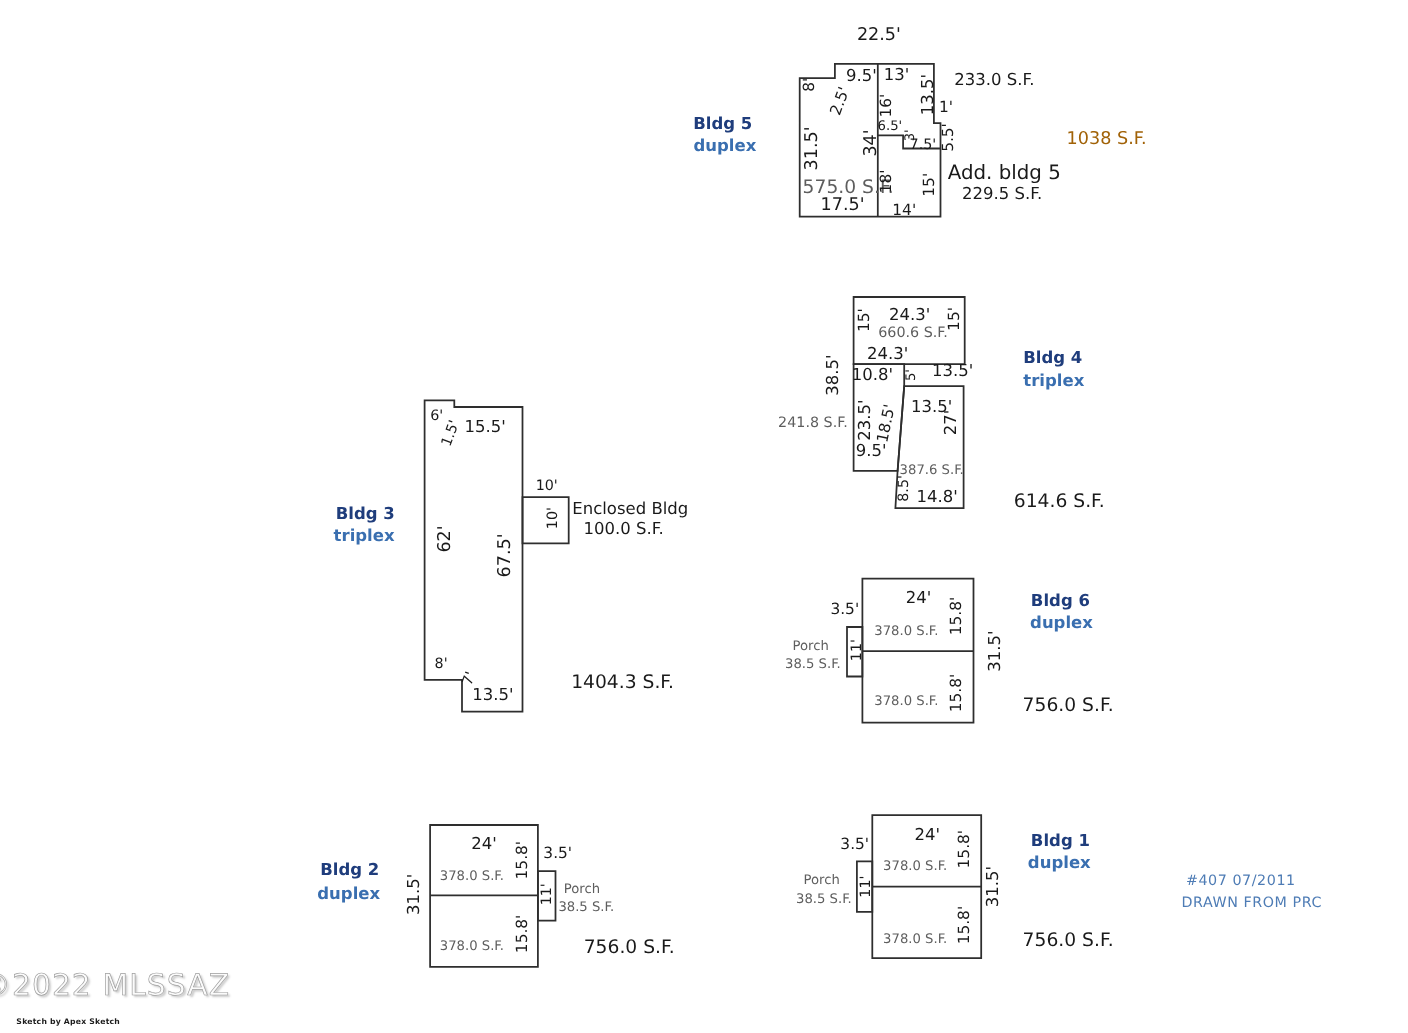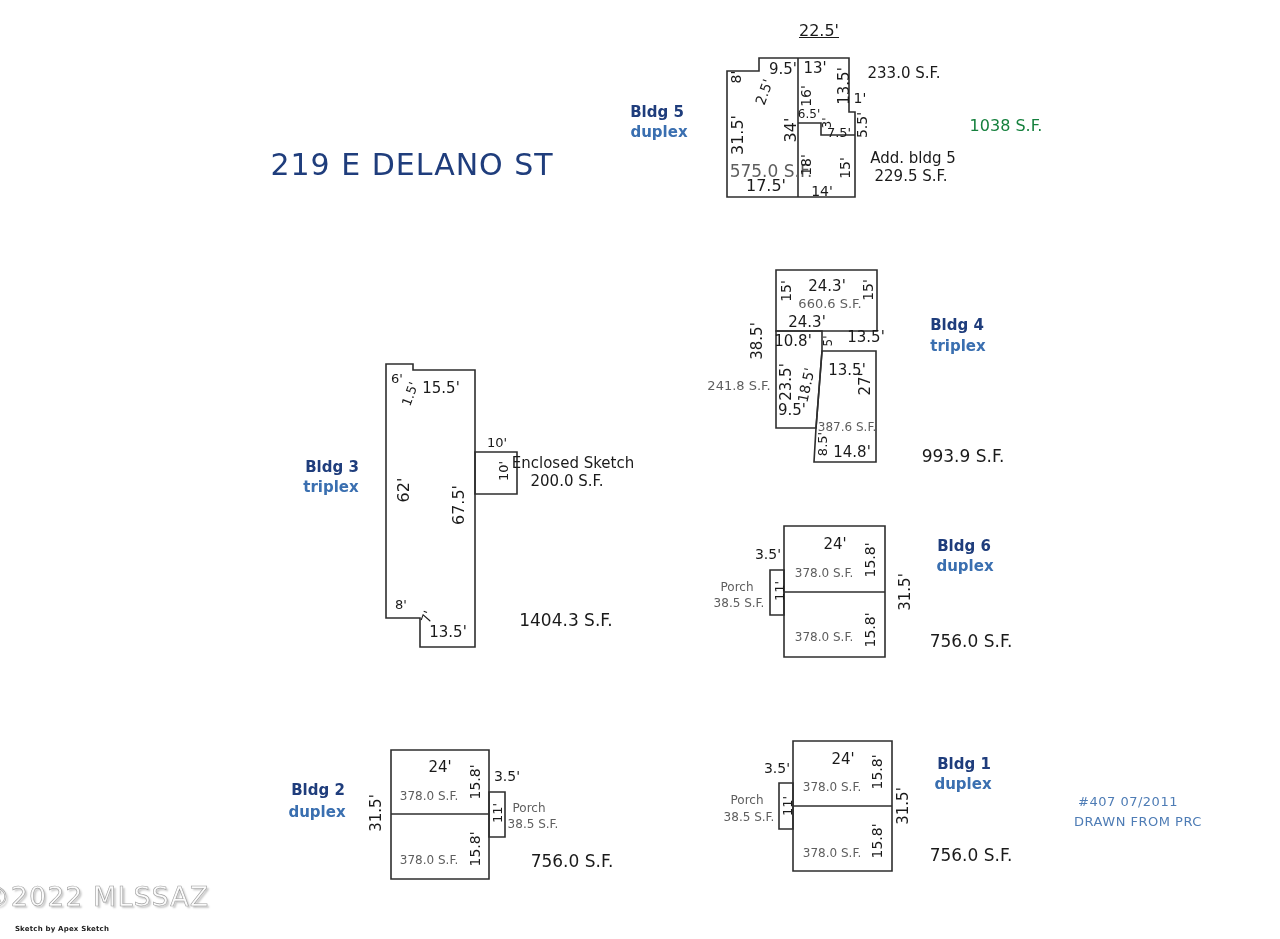--- a/index.html
+++ b/index.html
@@ -41,21 +41,21 @@
   .bname { color: #1f3d7c; }
   .btype { color: #3a6fb0; }
 
   .btotal {
     position: absolute;
     transform: translate(-50%, -50%);
     white-space: nowrap;
     color: #1a1a1a;
     font-size: 17px;
   }
-  .btotal.blue { color: #15803d; font-size: 16px; }
+  .btotal.blue { color: #a16207; font-size: 16px; }
 
   .note {
     position: absolute;
     transform: translate(-50%, -50%);
     white-space: nowrap;
     color: #4e7cb5;
     font-size: 13px;
     letter-spacing: 0.5px;
   }
   .watermark {
@@ -95,29 +95,28 @@
       <line x1="784" y1="592" x2="885" y2="592" fill="none" stroke="#2e2e2e" stroke-width="1.6"></line>
       <polygon points="770,570 784,570 784,615 770,615" fill="none" stroke="#2e2e2e" stroke-width="1.6"></polygon>
       <polygon points="391,750 489,750 489,879 391,879" fill="none" stroke="#2e2e2e" stroke-width="1.6"></polygon>
       <line x1="391" y1="814" x2="489" y2="814" fill="none" stroke="#2e2e2e" stroke-width="1.6"></line>
       <polygon points="489,792 505,792 505,837 489,837" fill="none" stroke="#2e2e2e" stroke-width="1.6"></polygon>
       <polygon points="793,741 892,741 892,871 793,871" fill="none" stroke="#2e2e2e" stroke-width="1.6"></polygon>
       <line x1="793" y1="806" x2="892" y2="806" fill="none" stroke="#2e2e2e" stroke-width="1.6"></line>
       <polygon points="779,783 793,783 793,829 779,829" fill="none" stroke="#2e2e2e" stroke-width="1.6"></polygon>
     </svg>
 
-  <div class="title" style="left: 412px; top: 164px;">219 E DELANO ST</div>
 
   <span class="bname" style="left: 657px; top: 112px;">Bldg 5</span>
   <span class="btype" style="left: 659px; top: 132px;">duplex</span>
   <span class="btotal blue" style="left: 1006px; top: 125px;">1038 S.F.</span>
 
   <span class="bname" style="left: 957px; top: 325px;">Bldg 4</span>
   <span class="btype" style="left: 958px; top: 346px;">triplex</span>
-  <span class="btotal" style="left: 963px; top: 456px;">993.9 S.F.</span>
+  <span class="btotal" style="left: 963px; top: 456px;">614.6 S.F.</span>
 
   <span class="bname" style="left: 332px; top: 467px;">Bldg 3</span>
   <span class="btype" style="left: 331px; top: 487px;">triplex</span>
   <span class="btotal" style="left: 566px; top: 620px;">1404.3 S.F.</span>
 
   <span class="bname" style="left: 964px; top: 546px;">Bldg 6</span>
   <span class="btype" style="left: 965px; top: 566px;">duplex</span>
   <span class="btotal" style="left: 971px; top: 641px;">756.0 S.F.</span>
 
   <span class="bname" style="left: 318px; top: 790px;">Bldg 2</span>
@@ -128,41 +127,41 @@
   <span class="btype" style="left: 963px; top: 784px;">duplex</span>
   <span class="btotal" style="left: 971px; top: 855px;">756.0 S.F.</span>
 
   <div class="note" style="left: 1128px; top: 801px;">#407 07/2011</div>
   <div class="note" style="left: 1138px; top: 821px;">DRAWN FROM PRC</div>
 
   <div class="watermark" style="left: 96px; top: 896px;">©2022 MLSSAZ</div>
   <div class="credit" style="left: 62px; top: 929px;">Sketch by Apex Sketch</div>
 
   <div id="dims-layer">
-      <span class="lbl" style="left: 819px; top: 31px; font-size: 16px; transform: translate(-50%, -50%); text-decoration: underline;">22.5'</span>
+      <span class="lbl" style="left: 799px; top: 31px; font-size: 16px; transform: translate(-50%, -50%);">22.5'</span>
       <span class="lbl" style="left: 736px; top: 77px; font-size: 14px; transform: translate(-50%, -50%) rotate(-90deg);">8'</span>
       <span class="lbl" style="left: 764px; top: 92px; font-size: 14px; transform: translate(-50%, -50%) rotate(-70deg);">2.5'</span>
       <span class="lbl" style="left: 783px; top: 69px; font-size: 15px; transform: translate(-50%, -50%);">9.5'</span>
       <span class="lbl" style="left: 815px; top: 68px; font-size: 15px; transform: translate(-50%, -50%);">13'</span>
       <span class="lbl" style="left: 844px; top: 86px; font-size: 15px; transform: translate(-50%, -50%) rotate(-90deg);">13.5'</span>
       <span class="lbl" style="left: 806px; top: 96px; font-size: 14px; transform: translate(-50%, -50%) rotate(-90deg);">16'</span>
       <span class="lbl" style="left: 809px; top: 114px; font-size: 12px; transform: translate(-50%, -50%);">6.5'</span>
       <span class="lbl" style="left: 860px; top: 98px; font-size: 14px; transform: translate(-50%, -50%);">1'</span>
       <span class="lbl" style="left: 827px; top: 123px; font-size: 12px; transform: translate(-50%, -50%) rotate(-90deg);">3'</span>
       <span class="lbl" style="left: 839px; top: 132px; font-size: 13px; transform: translate(-50%, -50%);">7.5'</span>
       <span class="lbl" style="left: 862px; top: 125px; font-size: 14px; transform: translate(-50%, -50%) rotate(-90deg);">5.5'</span>
       <span class="lbl" style="left: 791px; top: 130px; font-size: 16px; transform: translate(-50%, -50%) rotate(-90deg);">34'</span>
       <span class="lbl" style="left: 738px; top: 135px; font-size: 16px; transform: translate(-50%, -50%) rotate(-90deg);">31.5'</span>
       <span class="lbl sf" style="left: 771px; top: 171px; font-size: 17px; transform: translate(-50%, -50%);">575.0 S.F.</span>
       <span class="lbl" style="left: 766px; top: 186px; font-size: 16px; transform: translate(-50%, -50%);">17.5'</span>
       <span class="lbl" style="left: 806px; top: 165px; font-size: 14px; transform: translate(-50%, -50%) rotate(-90deg);">18'</span>
       <span class="lbl" style="left: 845px; top: 168px; font-size: 14px; transform: translate(-50%, -50%) rotate(-90deg);">15'</span>
       <span class="lbl" style="left: 822px; top: 191px; font-size: 14px; transform: translate(-50%, -50%);">14'</span>
       <span class="lbl" style="left: 904px; top: 73px; font-size: 15px; transform: translate(-50%, -50%);">233.0 S.F.</span>
-      <span class="lbl" style="left: 913px; top: 158px; font-size: 15px; transform: translate(-50%, -50%); text-align: right;">Add. bldg 5</span>
+      <span class="lbl" style="left: 913px; top: 158px; font-size: 18px; transform: translate(-50%, -50%); text-align: right;">Add. bldg 5</span>
       <span class="lbl" style="left: 911px; top: 176px; font-size: 15px; transform: translate(-50%, -50%); text-align: right;">229.5 S.F.</span>
       <span class="lbl" style="left: 786px; top: 291px; font-size: 14px; transform: translate(-50%, -50%) rotate(-90deg);">15'</span>
       <span class="lbl" style="left: 827px; top: 286px; font-size: 15px; transform: translate(-50%, -50%);">24.3'</span>
       <span class="lbl" style="left: 868px; top: 290px; font-size: 14px; transform: translate(-50%, -50%) rotate(-90deg);">15'</span>
       <span class="lbl sf" style="left: 830px; top: 303px; font-size: 13px; transform: translate(-50%, -50%);">660.6 S.F.</span>
       <span class="lbl" style="left: 807px; top: 322px; font-size: 15px; transform: translate(-50%, -50%);">24.3'</span>
       <span class="lbl" style="left: 757px; top: 341px; font-size: 15px; transform: translate(-50%, -50%) rotate(-90deg);">38.5'</span>
       <span class="lbl" style="left: 793px; top: 341px; font-size: 15px; transform: translate(-50%, -50%);">10.8'</span>
       <span class="lbl" style="left: 828px; top: 341px; font-size: 12px; transform: translate(-50%, -50%) rotate(-90deg);">5'</span>
       <span class="lbl" style="left: 866px; top: 337px; font-size: 15px; transform: translate(-50%, -50%);">13.5'</span>
@@ -173,22 +172,22 @@
       <span class="lbl" style="left: 847px; top: 370px; font-size: 15px; transform: translate(-50%, -50%);">13.5'</span>
       <span class="lbl" style="left: 865px; top: 384px; font-size: 15px; transform: translate(-50%, -50%) rotate(-90deg);">27'</span>
       <span class="lbl sf" style="left: 847px; top: 427px; font-size: 12px; transform: translate(-50%, -50%);">387.6 S.F.</span>
       <span class="lbl" style="left: 822px; top: 444px; font-size: 13px; transform: translate(-50%, -50%) rotate(-90deg);">8.5'</span>
       <span class="lbl" style="left: 852px; top: 452px; font-size: 15px; transform: translate(-50%, -50%);">14.8'</span>
       <span class="lbl" style="left: 397px; top: 378px; font-size: 13px; transform: translate(-50%, -50%);">6'</span>
       <span class="lbl" style="left: 410px; top: 394px; font-size: 13px; transform: translate(-50%, -50%) rotate(-70deg);">1.5'</span>
       <span class="lbl" style="left: 441px; top: 388px; font-size: 15px; transform: translate(-50%, -50%);">15.5'</span>
       <span class="lbl" style="left: 497px; top: 442px; font-size: 13px; transform: translate(-50%, -50%);">10'</span>
       <span class="lbl" style="left: 503px; top: 471px; font-size: 13px; transform: translate(-50%, -50%) rotate(-90deg);">10'</span>
-      <span class="lbl" style="left: 573px; top: 463px; font-size: 15px; transform: translate(-50%, -50%);">Enclosed Sketch</span>
-      <span class="lbl" style="left: 567px; top: 481px; font-size: 15px; transform: translate(-50%, -50%);">200.0 S.F.</span>
+      <span class="lbl" style="left: 573px; top: 463px; font-size: 15px; transform: translate(-50%, -50%);">Enclosed Bldg</span>
+      <span class="lbl" style="left: 567px; top: 481px; font-size: 15px; transform: translate(-50%, -50%);">100.0 S.F.</span>
       <span class="lbl" style="left: 404px; top: 490px; font-size: 16px; transform: translate(-50%, -50%) rotate(-90deg);">62'</span>
       <span class="lbl" style="left: 459px; top: 505px; font-size: 16px; transform: translate(-50%, -50%) rotate(-90deg);">67.5'</span>
       <span class="lbl" style="left: 401px; top: 604px; font-size: 13px; transform: translate(-50%, -50%);">8'</span>
       <span class="lbl" style="left: 427px; top: 617px; font-size: 13px; transform: translate(-50%, -50%) rotate(-70deg);">7'</span>
       <span class="lbl" style="left: 448px; top: 632px; font-size: 15px; transform: translate(-50%, -50%);">13.5'</span>
       <span class="lbl" style="left: 835px; top: 544px; font-size: 15px; transform: translate(-50%, -50%);">24'</span>
       <span class="lbl" style="left: 870px; top: 560px; font-size: 14px; transform: translate(-50%, -50%) rotate(-90deg);">15.8'</span>
       <span class="lbl" style="left: 870px; top: 630px; font-size: 14px; transform: translate(-50%, -50%) rotate(-90deg);">15.8'</span>
       <span class="lbl" style="left: 905px; top: 592px; font-size: 15px; transform: translate(-50%, -50%) rotate(-90deg);">31.5'</span>
       <span class="lbl sf" style="left: 824px; top: 573px; font-size: 12px; transform: translate(-50%, -50%);">378.0 S.F.</span>

